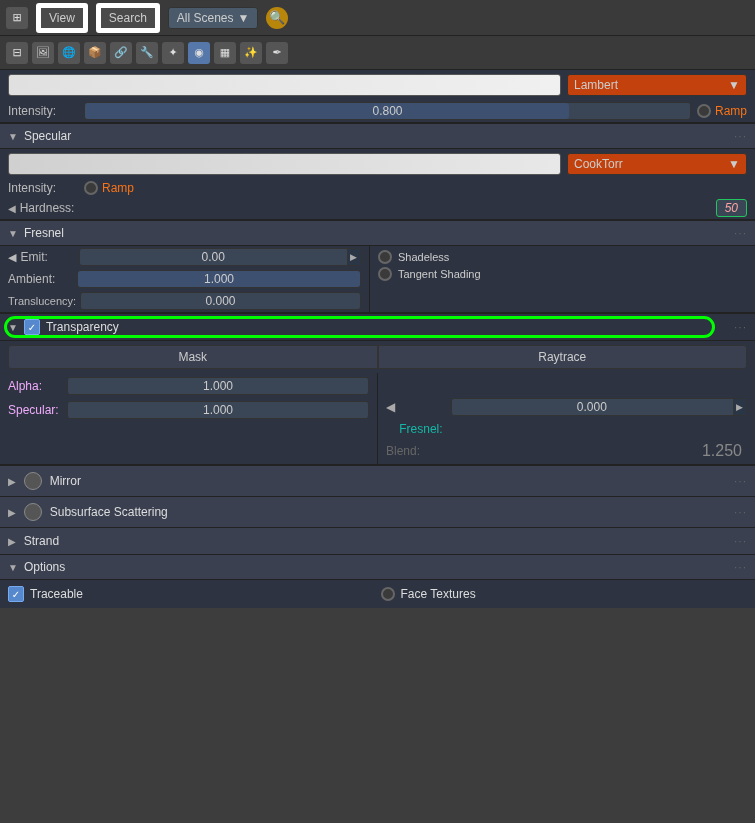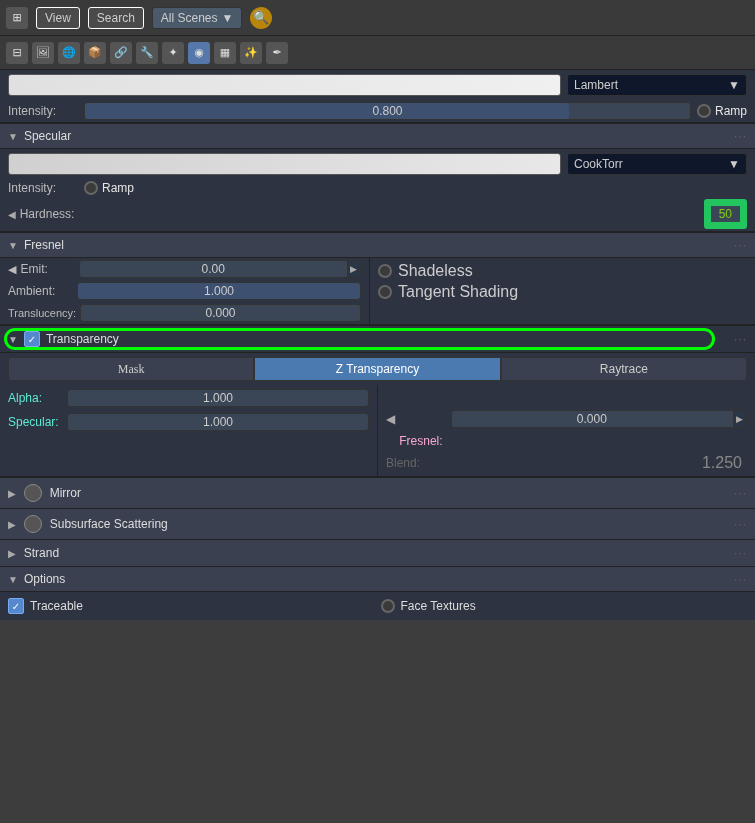--- a/index.html
+++ b/index.html
@@ -27,21 +27,21 @@
       width: 22px; height: 22px;
       background: #555;
       border-radius: 3px;
       display: flex; align-items: center; justify-content: center;
       cursor: pointer;
       font-size: 11px;
     }
     .tb-btn {
       padding: 3px 8px;
       background: #4a4a4a;
-      border: 1px solid #ffffff;
+      border: 5px solid #ffffff;
       border-radius: 3px;
       color: #ccc;
       cursor: pointer;
       font-size: 12px;
     }
     .scene-select {
       padding: 3px 8px;
       background: #4a5a6a;
       border: 1px solid #333;
       border-radius: 3px;
@@ -100,21 +100,21 @@
     .color-strip {
       flex: 1;
       height: 22px;
       background: linear-gradient(to right, #e0e0e0, #f0f0f0);
       border-radius: 3px;
       border: 1px solid #555;
     }
     .dropdown-select {
       width: 180px;
       height: 22px;
-      background: #0f172a;
+      background: #c2410c;
       border: 1px solid #333;
       border-radius: 3px;
       color: #ccc;
       display: flex; align-items: center; justify-content: space-between;
       padding: 0 6px;
       font-size: 12px;
       cursor: pointer;
     }
 
     .field-row {
@@ -155,21 +155,21 @@
     .cb {
       width: 14px; height: 14px;
       background: #555;
       border: 1px solid #888;
       border-radius: 2px;
     }
     .cb.checked {
       background: #5588cc;
       border-color: #77aaee;
     }
-    .cb-label { color: #e5e5e5; }
+    .cb-label { color: #f97316; }
 
     
     .specular-color {
       flex: 1;
       height: 22px;
       background: linear-gradient(to right, #d0d0d0, #e8e8e8);
       border-radius: 3px;
       border: 1px solid #555;
     }
     .shading-field {
@@ -215,21 +215,21 @@
       display: flex;
       align-items: center;
       gap: 6px;
     }
     .circle-cb {
       width: 14px; height: 14px;
       background: #3a3a3a;
       border: 2px solid #666;
       border-radius: 50%;
     }
-    .option-label { color: #ccc; font-size: 16px; }
+    .option-label { color: #ccc; font-size: 11px; }
 
     
     .transparency-header {
       display: flex;
       align-items: center;
       justify-content: space-between;
       padding: 5px 8px;
       background: #2d3340;
       border-top: 1px solid #222;
       border-bottom: 1px solid #222;
@@ -257,39 +257,39 @@
       background: #3a4050;
       border: 1px solid #333;
       color: #ccc;
       cursor: pointer;
       font-size: 12px;
     }
     .tab-btn.active {
       background: #4a7ab0;
       color: #fff;
     }
-    .tab-btn:first-child { border-radius: 3px 0 0 3px; font-family: Liberation Serif, serif; }
+    .tab-btn:first-child { border-radius: 3px 0 0 3px; }
     .tab-btn:last-child { border-radius: 0 3px 3px 0; }
 
     .trans-fields {
       display: flex;
       background: #2d3340;
     }
     .trans-left, .trans-right {
       flex: 1;
       padding: 2px 8px;
       display: flex; flex-direction: column; gap: 2px;
     }
     .trans-right { border-left: 1px solid #222; }
 
     .trans-row {
       display: flex; align-items: center; gap: 4px;
       padding: 2px 0;
     }
-    .trans-label { color: #5eead4; min-width: 55px; }
+    .trans-label { color: #f0abfc; min-width: 55px; }
     .trans-val {
       flex: 1;
       background: #3a4555;
       border: 1px solid #333;
       border-radius: 3px;
       height: 18px;
       display: flex; align-items: center; justify-content: center;
       color: #ccc; font-size: 12px;
     }
 
@@ -373,24 +373,25 @@
       background: #2d3340;
       gap: 4px;
     }
     .hardness-arrow {
       color: #aaa; font-size: 10px;
     }
     .hardness-label { color: #bbb; }
     .hardness-val {
       margin-left: auto;
       background: #3a4555;
-      border: 7px solid #22c55e;
+      border: 1px solid #22c55e;
       border-radius: 3px;
       padding: 1px 8px;
-      color: #84cc16;
+      color: #fca5a5;
+      font-style: italic;
     }
 
     .divider { height: 1px; background: #222; }
   </style>
 </head>
 <body>
 
 <div class="top-toolbar">
   <div class="tb-icon">⊞</div>
   <div class="tb-btn">View</div>
@@ -522,39 +523,38 @@
     </div>
     <span>Transparency</span>
   </div>
   <span class="section-dots">···</span>
 
   <div class="transparency-highlight"></div>
 </div>
 
 <div class="transparency-tabs">
   <div class="tab-btn">Mask</div>
-  <div class="tab-btn active">Z Transparency</div>
   <div class="tab-btn">Raytrace</div>
 </div>
 
 <div class="trans-fields">
   <div class="trans-left">
     <div class="trans-row">
       <span class="trans-label">Alpha:</span>
       <div class="trans-val">1.000</div>
     </div>
     <div class="trans-row">
       <span class="trans-label">Specular:</span>
       <div class="trans-val">1.000</div>
     </div>
   </div>
   <div class="trans-right">
     <div class="fresnel-row">
       <span class="fresnel-arrow-label">◀</span>
-      <span style="color:#f9a8d4; margin-right:4px;margin-top:45px;">Fresnel:</span>
+      <span style="color:#14b8a6; margin-right:4px;margin-top:45px;">Fresnel:</span>
       <div class="fresnel-val-box">
         <span class="fresnel-num">0.000</span>
         <span class="fresnel-arrow-r">▶</span>
       </div>
     </div>
     <div class="blend-row">
       <span class="blend-label">Blend:</span>
       <div class="blend-val">1.250</div>
     </div>
   </div>

